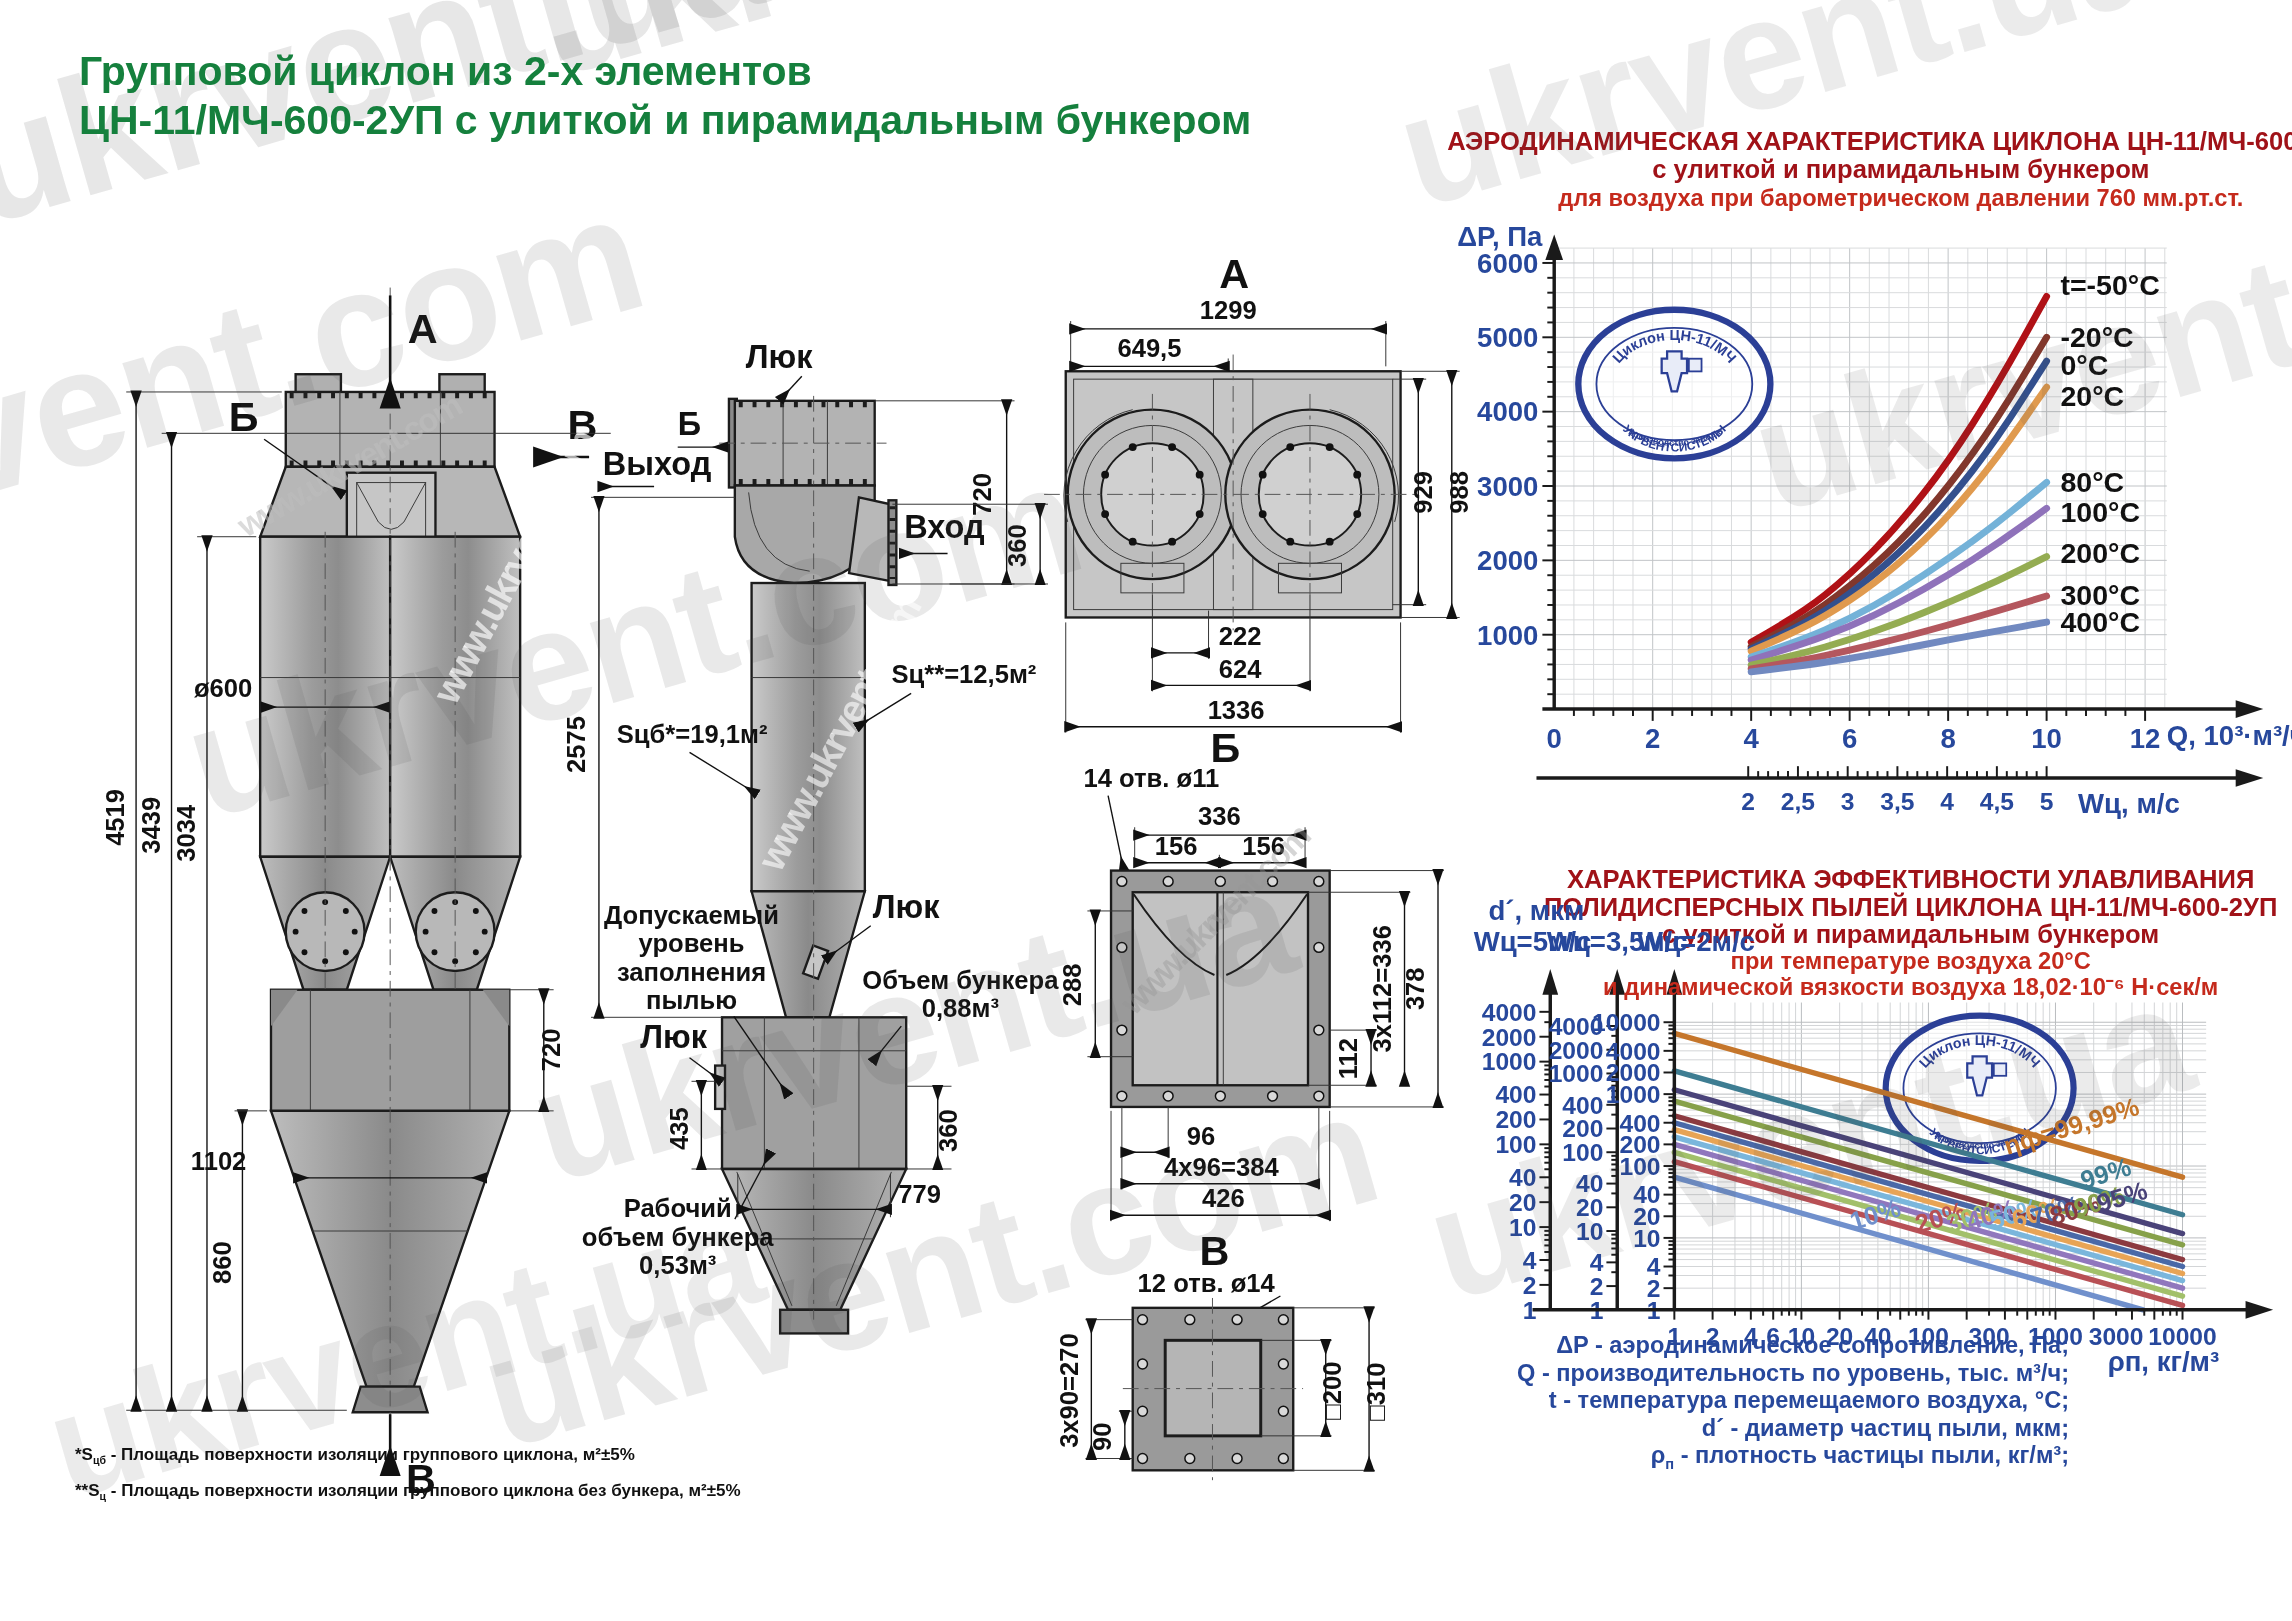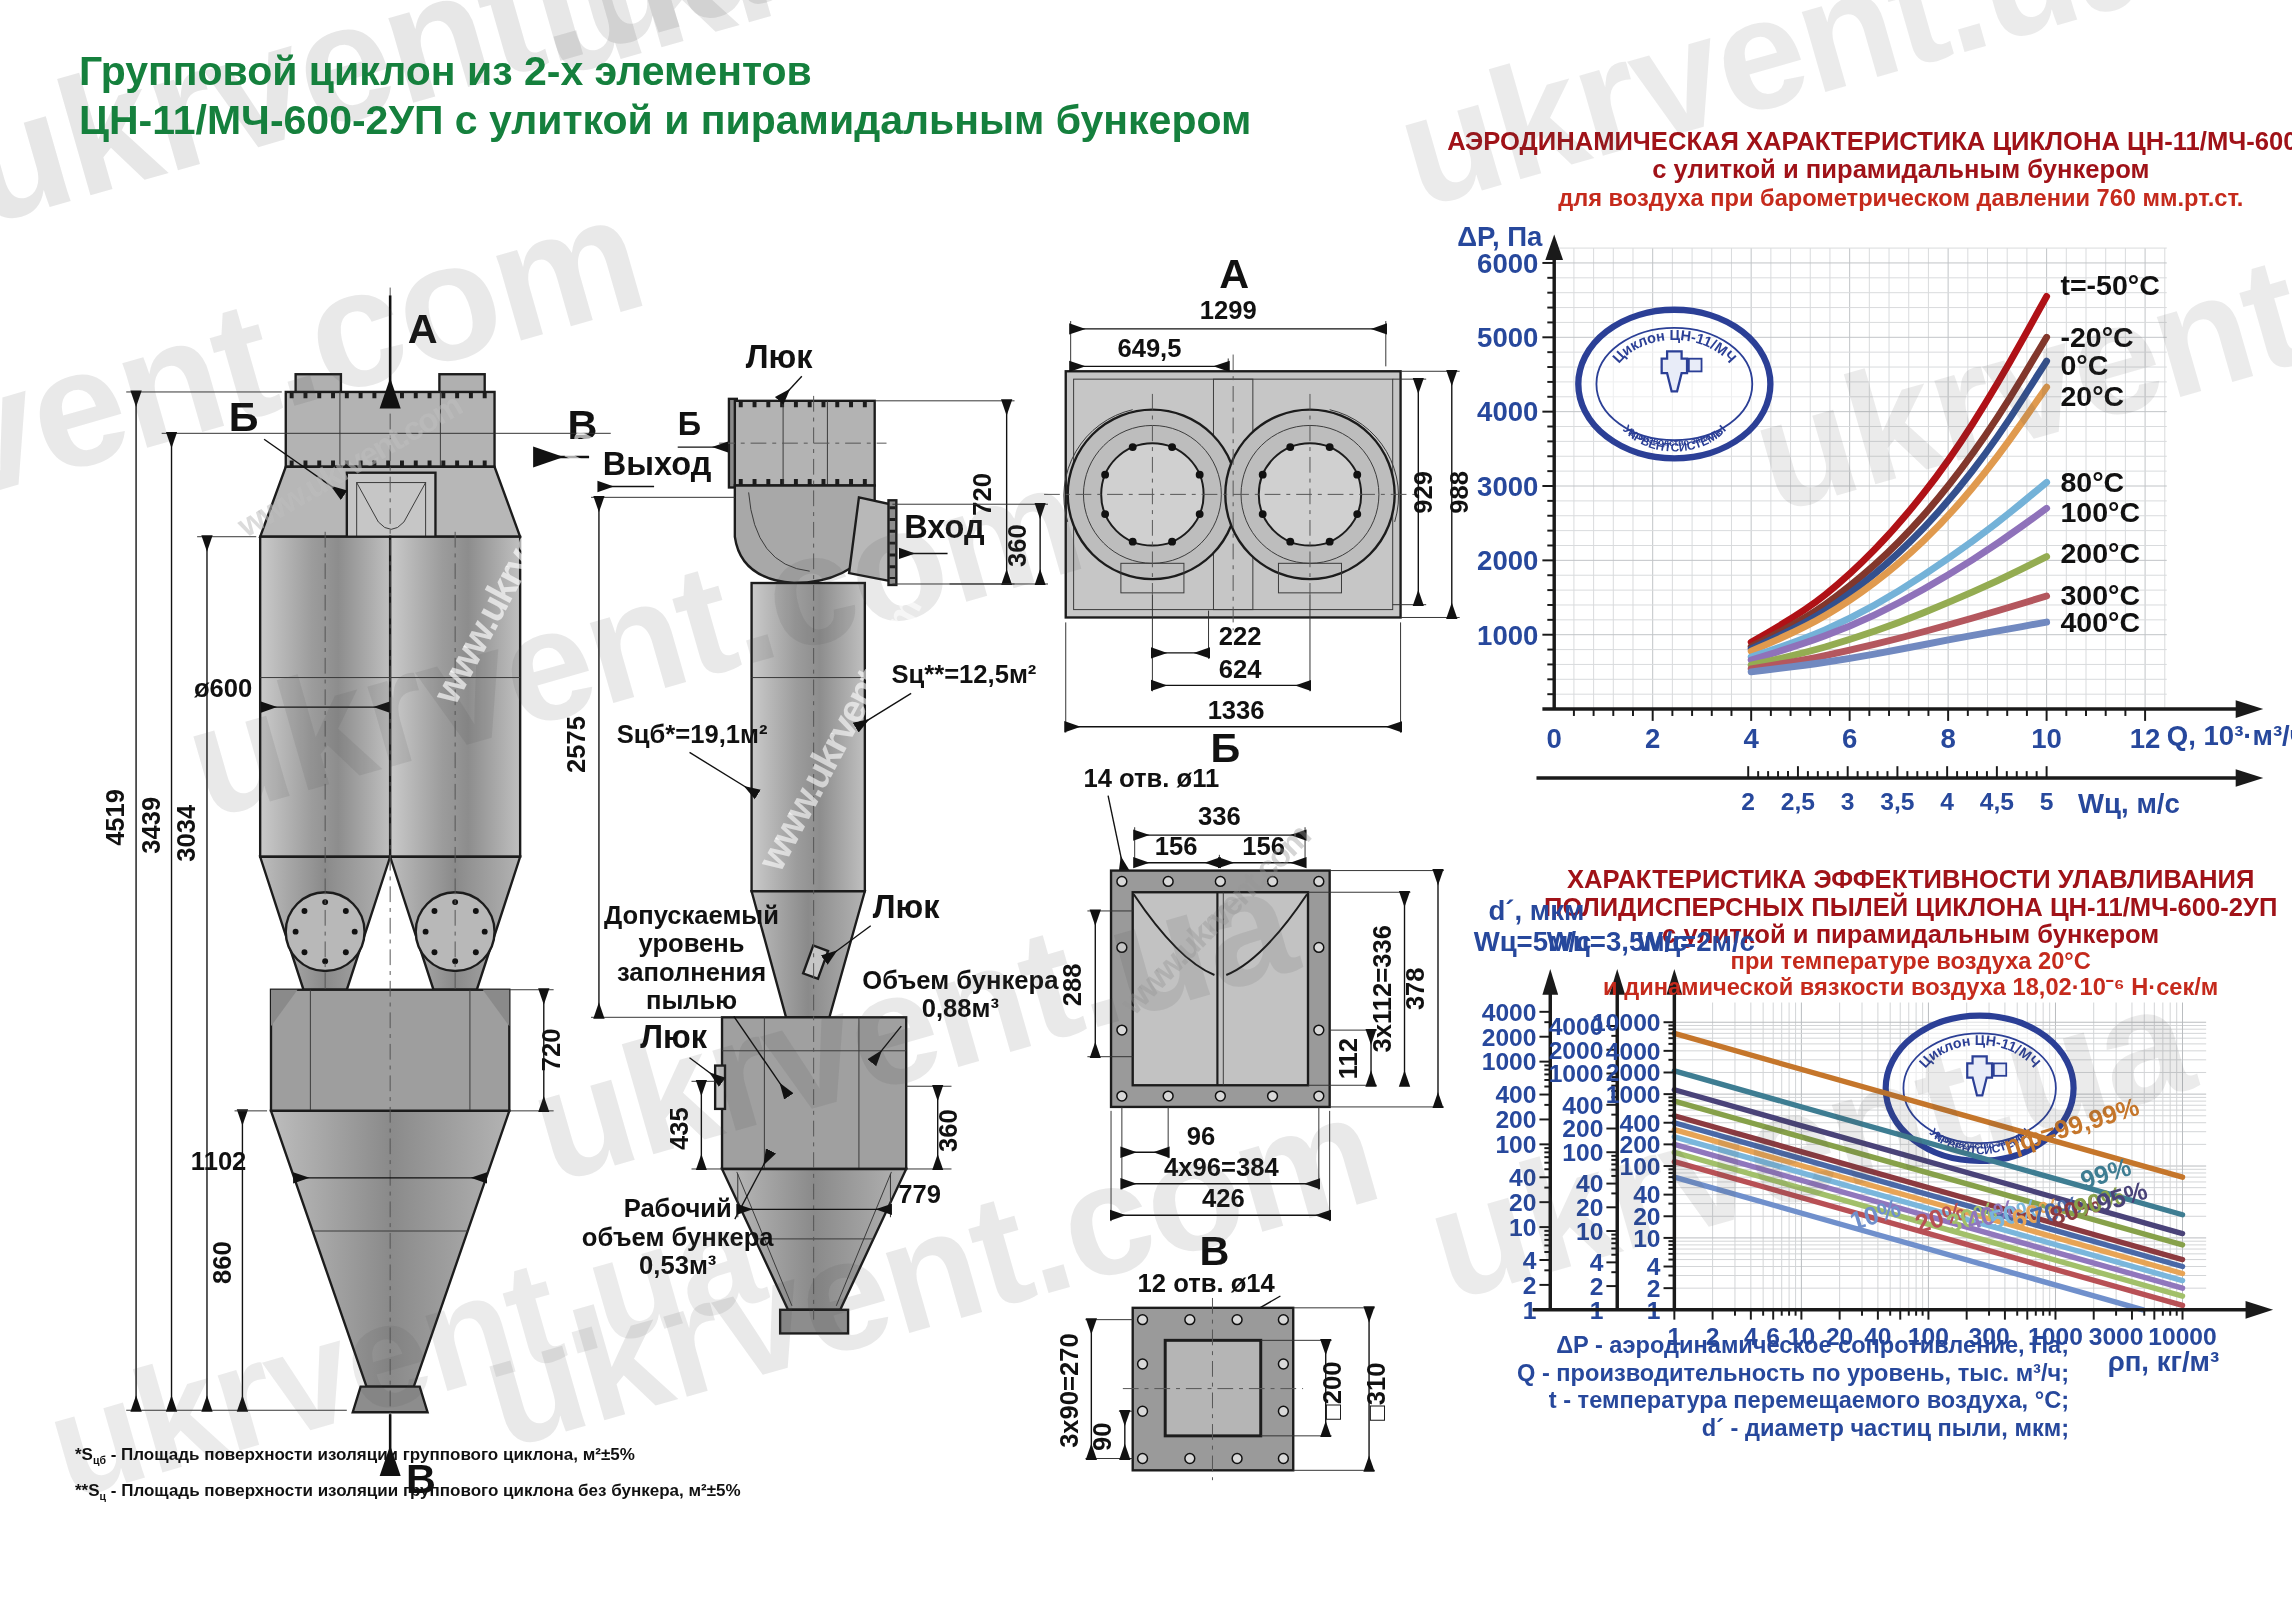--- a/index.html
+++ b/index.html
@@ -995,20 +995,21 @@
 <div class="title-block">
   <div>Групповой циклон из 2-х элементов</div>
   <div>ЦН-11/МЧ-600-2УП с улиткой и пирамидальным бункером</div>
 </div>
 
 <div id="legend">
       <div class="lg"><span>ΔP</span><span> - аэродинамическое сопротивление, Па;</span></div>
       <div class="lg"><span>Q</span><span> - производительность по уровень, тыс. м³/ч;</span></div>
       <div class="lg"><span>t</span><span> - температура перемещаемого воздуха, °С;</span></div>
       <div class="lg"><span>d´</span><span> - диаметр частиц пыли, мкм;</span></div>
+      <div class="lg"><span>ρ</span><sub>п</sub><span> - плотность частицы пыли, кг/м³;</span></div>
     </div>
 <div id="footnotes">
       <div><span>*S</span><sub>цб</sub><span> - Площадь поверхности изоляции группового циклона, м²±5%</span></div>
       <div><span>**S</span><sub>ц</sub><span> - Площадь поверхности изоляции группового циклона без бункера, м²±5%</span></div>
     </div>
 
 </div>
 
 
 </body></html>

